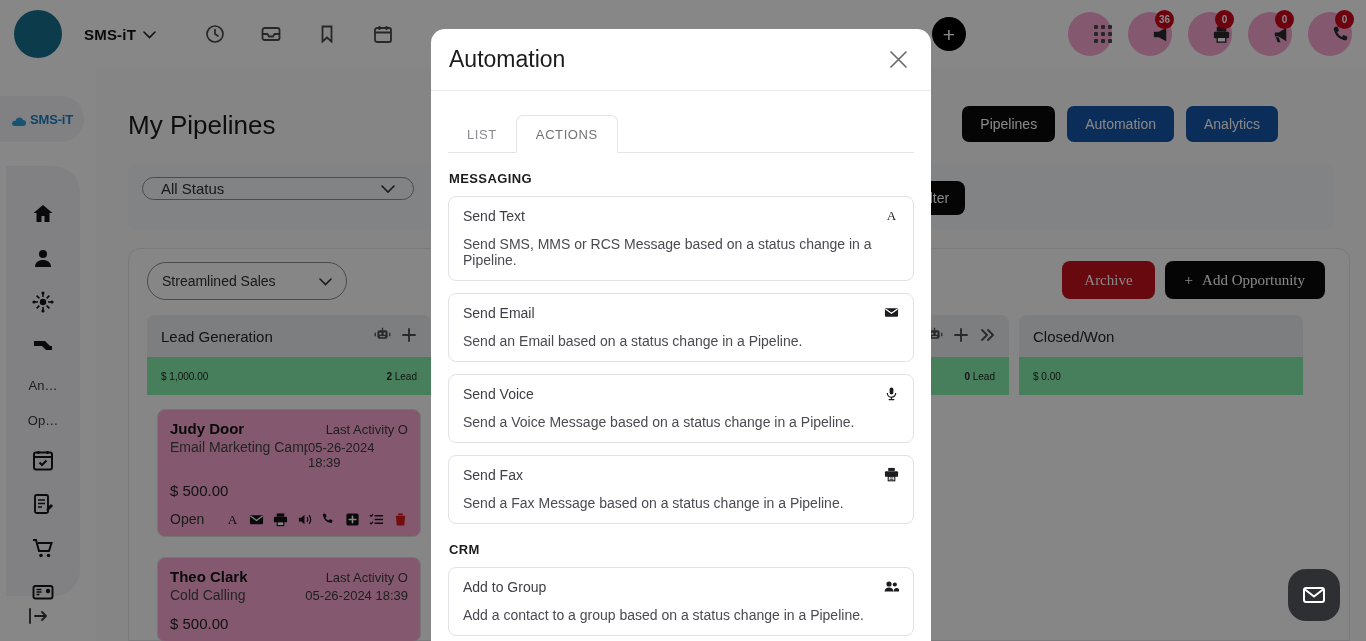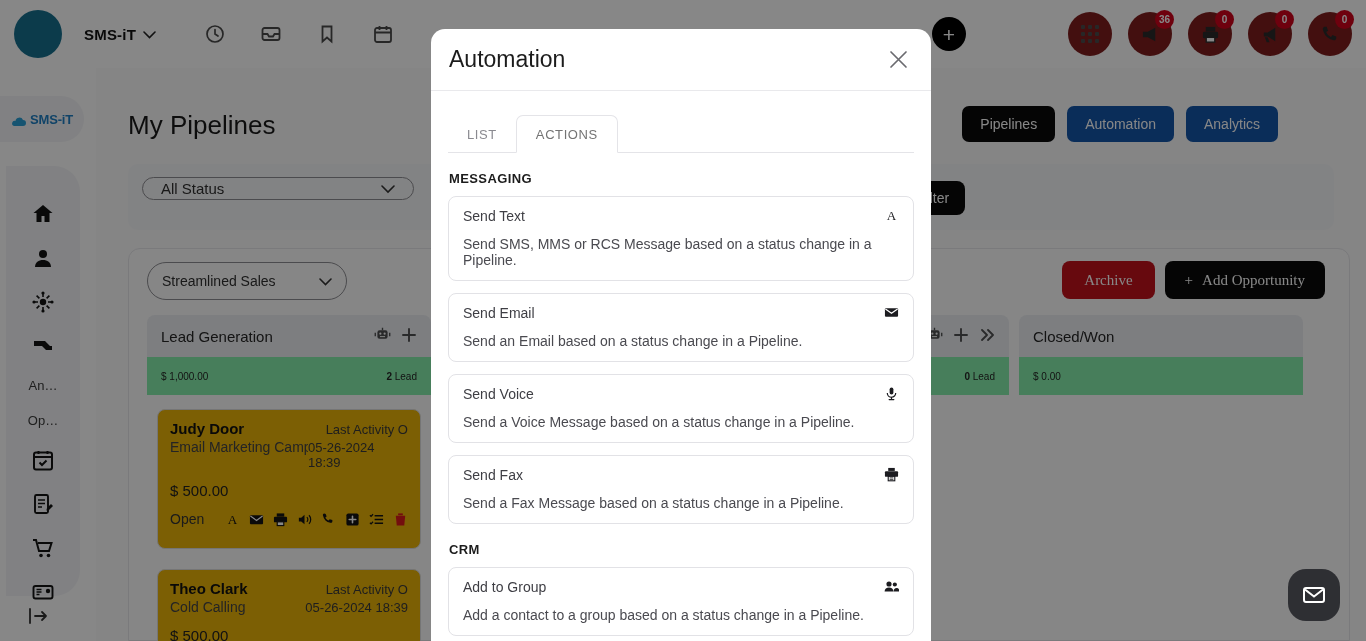--- a/index.html
+++ b/index.html
@@ -63,22 +63,22 @@
     display: flex; align-items: center; justify-content: center;
     font-size: 21px; line-height: 1; font-weight: 300;
   }
   .top-right {
     position: absolute; right: 14px; top: 12px;
     display: flex; align-items: center; gap: 16px;
   }
   .circ-btn {
     position: relative;
     width: 44px; height: 44px; border-radius: 50%;
-    background: #7f1d1d;
-    display: flex; align-items: center; justify-content: center;
+    background: #f9a8d4;
+    display: flex; align-items: center; justify-content: flex-end;
   }
   .circ-btn svg { width: 21px; height: 21px; }
   .badge {
     position: absolute; top: -2px; right: -2px;
     min-width: 19px; height: 19px; padding: 0 4px;
     border-radius: 10px; background: #d0021b; color: #fff;
     font-size: 10px; font-weight: bold;
     display: flex; align-items: center; justify-content: center;
   }
   .grid-dots { display: grid; grid-template-columns: repeat(3,4px); gap: 3px; }
@@ -199,21 +199,21 @@
   .col-head svg, .col-head span.ic { opacity: .85; }
   .col-sum {
     height: 38px; background: #86efac;
     display: flex; align-items: center; justify-content: space-between;
     padding: 0 14px; font-size: 10px; color: #262626; gap: 32px;
   }
   .col-sum b { font-weight: bold; }
   .col-body { padding: 14px 10px; display: flex; flex-direction: column; gap: 20px; }
   .deal {
     border: 1px solid #ddd; border-radius: 8px;
-    background: #eab308; padding: 10px 12px 21px;
+    background: #f9a8d4; padding: 10px 12px 9px;
   }
   .deal-r1 { display: flex; justify-content: space-between; align-items: baseline; }
   .deal-name { font-size: 15px; font-weight: bold; color: #111; }
   .deal-act { font-size: 13px; color: #3a3a3a; white-space: nowrap; }
   .deal-r2 { display: flex; justify-content: space-between; align-items: baseline; margin-top: 2px; }
   .deal-src { font-size: 14px; color: #444; max-width: 140px; overflow: hidden; white-space: nowrap; }
   .deal-date { font-size: 13px; color: #3a3a3a; }
   .deal-amt { font-size: 15px; color: #222; margin-top: 12px; }
   .deal-r4 { display: flex; align-items: center; justify-content: space-between; margin-top: 12px; }
   .deal-status { font-size: 14px; color: #333; }

